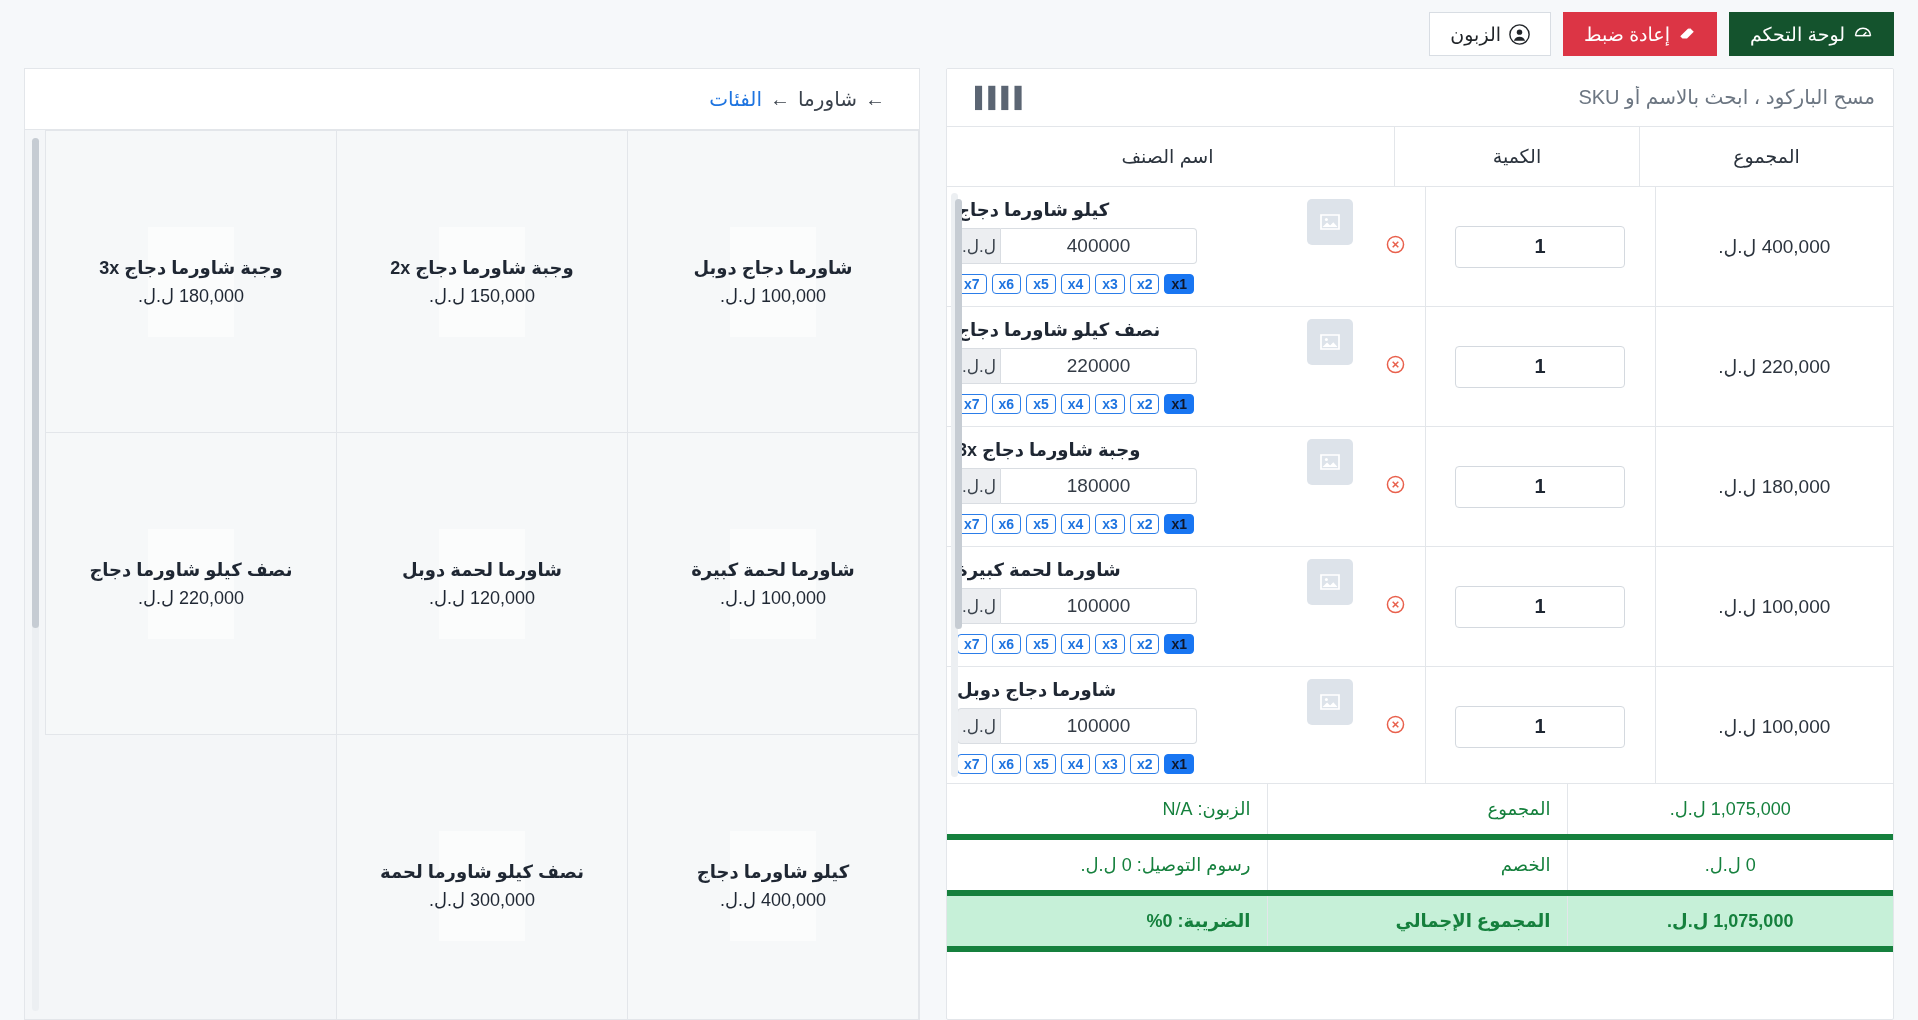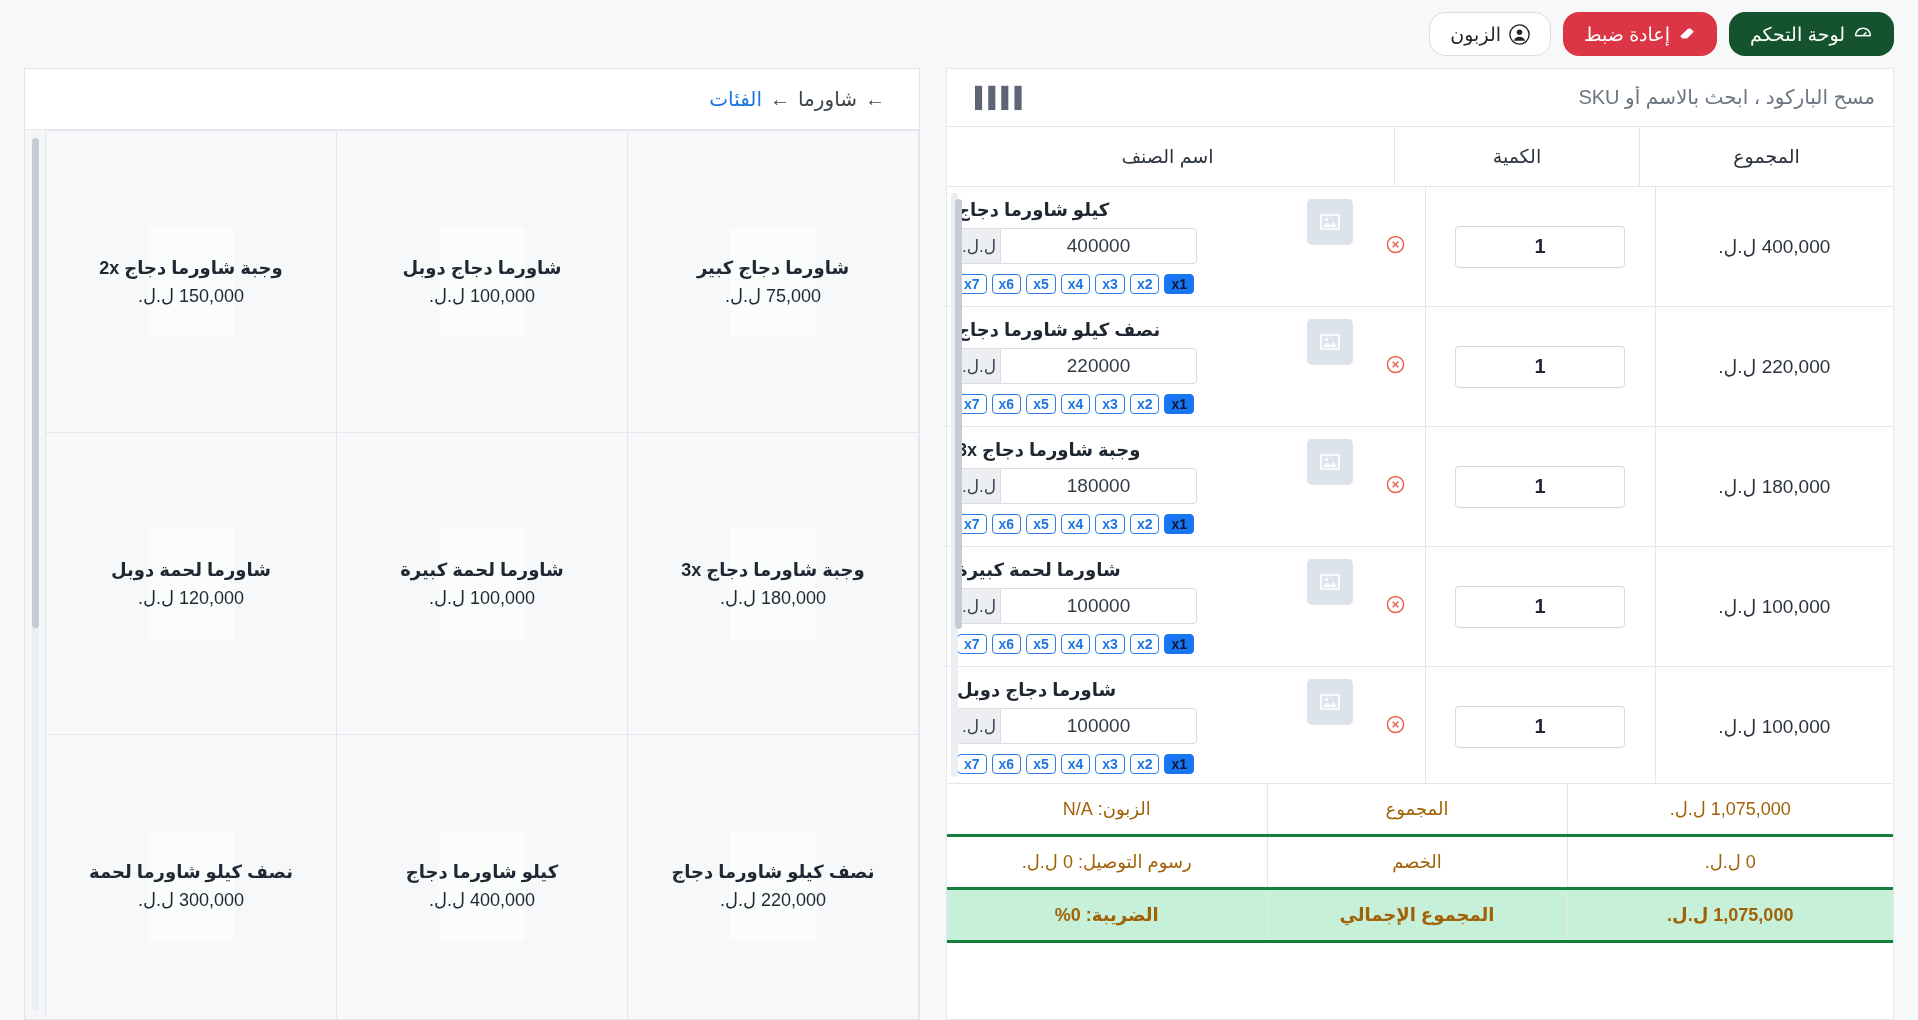--- a/index.html
+++ b/index.html
@@ -19,21 +19,21 @@
     gap: 12px;
     padding: 0 24px;
     background: #f6f8fa;
   }
   .btn {
     display: inline-flex;
     align-items: center;
     gap: 8px;
     height: 44px;
     padding: 0 20px;
-    border-radius: 16px;
+    border-radius: 0;
     font-size: 19px;
     font-weight: 400;
     cursor: pointer;
     border: 1px solid transparent;
     white-space: nowrap;
     line-height: 1;
   }
   .btn-primary { background: #14532d; color: #fff; }
   .btn-danger  { background: #dc3545; color: #fff; }
   .btn-light   { background: #fff; color: #212529; border-color: #d8dde3; }
@@ -150,22 +150,22 @@
     display: flex; align-items: center; justify-content: center;
     font-family: inherit;
   }
   .mult.active { background: #1976f2; color: #0f172a; border-color: #1976f2; }
   .del-cell { width: 58px; text-align: center; }
   .del-ico { color: #e8604c; cursor: pointer; display: inline-block; }
 
   
   table.summary { width: 100%; border-collapse: collapse; table-layout: fixed; }
   table.summary td {
-    border-bottom: 3px solid #15803d; border-left: 1px solid #e3e6ea;
-    padding: 14px 16px; font-size: 18px; color: #a16207; text-align: center;
+    border-bottom: 6px solid #15803d; border-left: 1px solid #e3e6ea;
+    padding: 14px 16px; font-size: 18px; color: #15803d;
   }
   table.summary td:last-child { border-left: none; }
   .sum-info  { width: 320px; text-align: right; }
   .sum-label { width: 300px; text-align: right; }
   .sum-value { text-align: center; }
   .row-grand td { background: #c6f0d8; font-weight: bold; font-size: 22px; border-bottom: none; }
   .discount-val { color: #e5453a; }
 
   .pay-btn {
     height: 92px; background: #1a9e5a; color: #fff;
@@ -534,26 +534,20 @@
       <span class="crumb-sep">←</span>
       <span class="crumb-cur">شاورما</span>
       <span class="crumb-sep">←</span>
       <span class="crumb-link">الفئات</span>
     </div>
 
     <div class="grid-wrap">
       <div class="grid" id="product-grid">
           <div class="prod-card">
             <div class="prod-inner">
-       <div class="prod-name">شاورما دجاج كبير</div>
-       <div class="prod-price">75,000 ل.ل.</div>
-     </div>
-          </div>
-          <div class="prod-card">
-            <div class="prod-inner">
        <div class="prod-name">شاورما دجاج دوبل</div>
        <div class="prod-price">100,000 ل.ل.</div>
      </div>
           </div>
           <div class="prod-card">
             <div class="prod-inner">
        <div class="prod-name">وجبة شاورما دجاج 2x</div>
        <div class="prod-price">150,000 ل.ل.</div>
      </div>
           </div>

